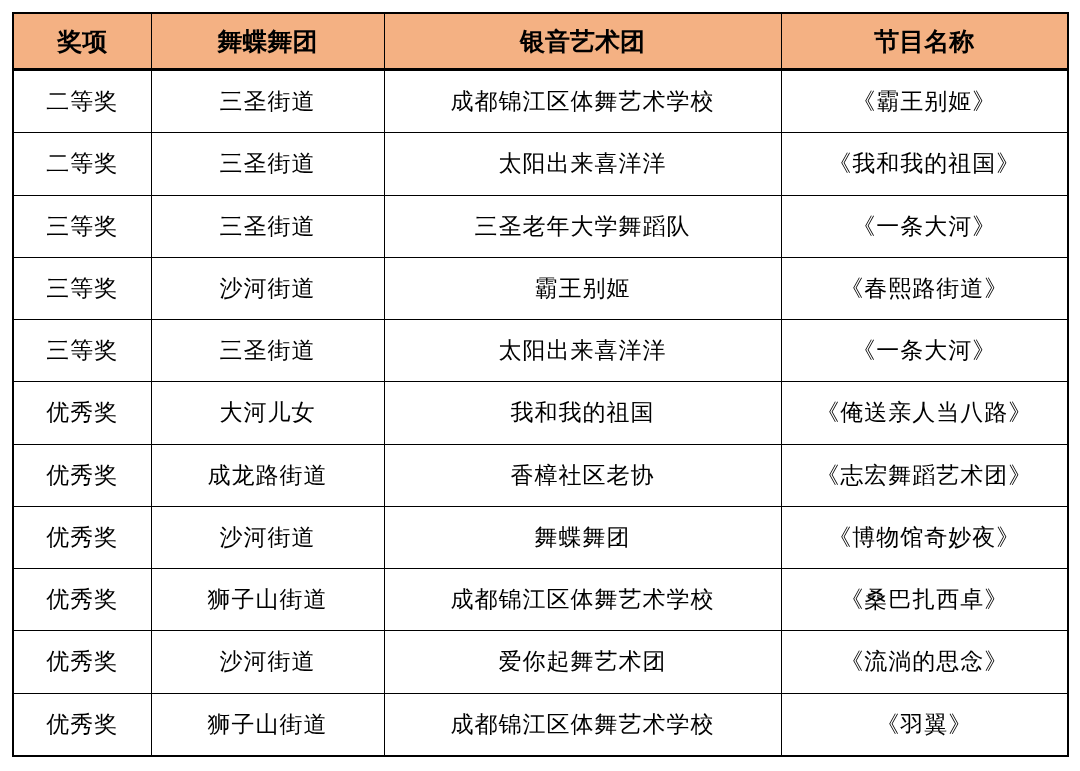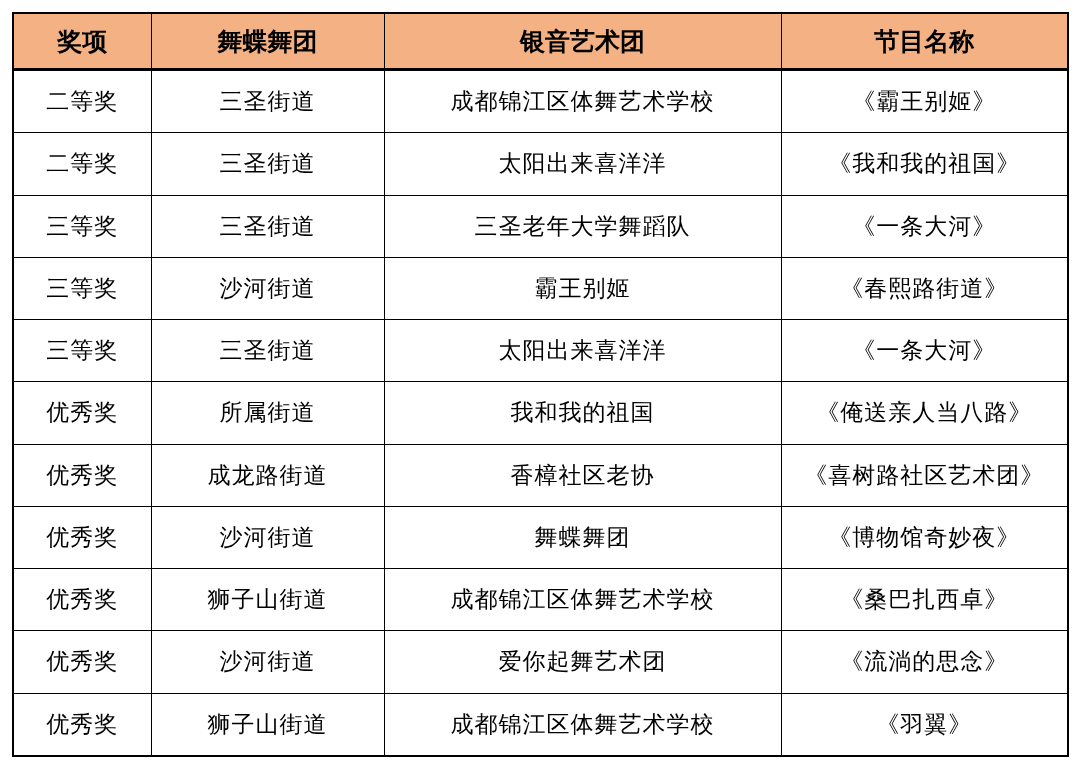--- a/index.html
+++ b/index.html
@@ -102,29 +102,29 @@
         <td>《春熙路街道》</td>
       </tr>
       <tr>
         <td>三等奖</td>
         <td>三圣街道</td>
         <td>太阳出来喜洋洋</td>
         <td>《一条大河》</td>
       </tr>
       <tr>
         <td>优秀奖</td>
-        <td>所属街道</td>
+        <td>大河儿女</td>
         <td>我和我的祖国</td>
         <td>《俺送亲人当八路》</td>
       </tr>
       <tr>
         <td>优秀奖</td>
         <td>成龙路街道</td>
         <td>香樟社区老协</td>
-        <td>《喜树路社区艺术团》</td>
+        <td>《志宏舞蹈艺术团》</td>
       </tr>
       <tr>
         <td>优秀奖</td>
         <td>沙河街道</td>
         <td>舞蝶舞团</td>
         <td>《博物馆奇妙夜》</td>
       </tr>
       <tr>
         <td>优秀奖</td>
         <td>狮子山街道</td>

